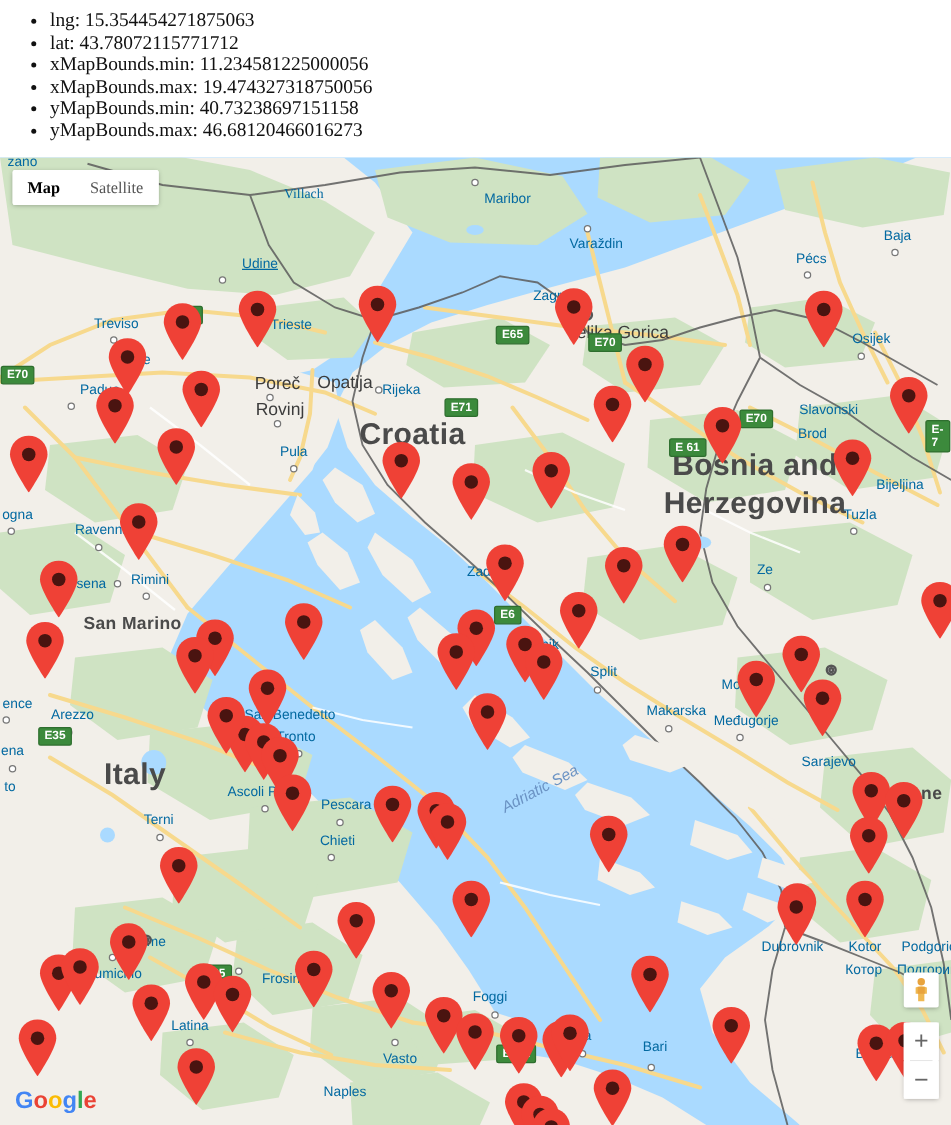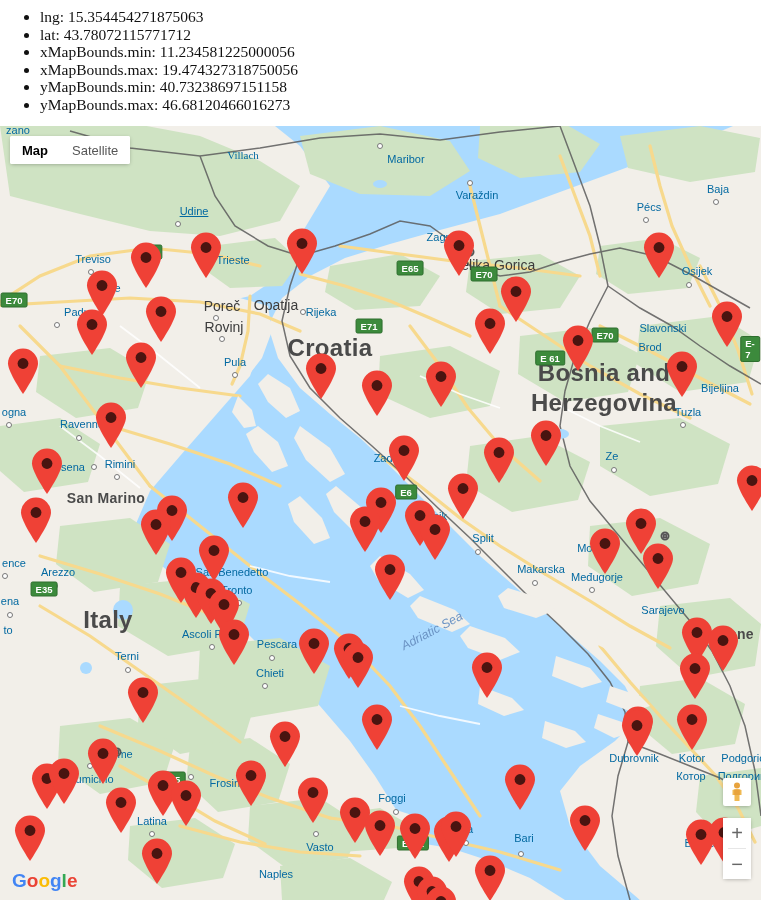--- a/index.html
+++ b/index.html
@@ -51,21 +51,21 @@
     z-index: 40;
   }
   .maptype-btn {
     display:flex; align-items:center;
     padding: 0 12px;
     font-size: 13px;
     color: #565656;
     background: #fff;
     border: none;
     cursor: pointer;
-    font-family: Liberation Sans, sans-serif;
+    font-family: Liberation Serif, serif;
     white-space: nowrap;
   }
   .maptype-btn.active { color: #000; font-weight: bold; }
 
   
   .pegman-ctrl {
     position: absolute; right: 10px; top: 652px;
     width: 28px; height: 28px;
     background: #fff;
     border-radius: 2px;
@@ -353,21 +353,21 @@
     <div class="map-layer" id="label-layer">
         <div class="lbl lbl-country big" style="left: 330px; top: 222px;">Croatia</div>
         <div class="lbl lbl-country big" style="left: 108px; top: 494px;">Italy</div>
         <div class="lbl lbl-country big" style="left: 604px; top: 277px;">Herzegovina</div>
         <div class="lbl lbl-country big" style="left: 604px; top: 247px;">Bosnia and</div>
         <div class="lbl lbl-country" style="left: 106px; top: 372px;">San Marino</div>
         <div class="lbl lbl-country" style="left: 724px; top: 508px;">Montene</div>
         <div class="lbl lbl-city maj" style="left: 243px; top: 29px; font-family: Liberation Serif, serif;">Villach</div>
         <div class="lbl lbl-city maj" style="left: 406px; top: 33px;">Maribor</div>
         <div class="citydot" style="left: 380px; top: 20px;"></div>
-        <div class="lbl lbl-city maj" style="left: 194px; top: 85px; text-decoration: underline;">Udine</div>
+        <div class="lbl lbl-city maj" style="left: 208px; top: 85px; text-decoration: underline;">Udine</div>
         <div class="citydot" style="left: 178px; top: 98px;"></div>
         <div class="lbl lbl-city maj" style="left: 477px; top: 69px;">Varaždin</div>
         <div class="citydot" style="left: 470px; top: 57px;"></div>
         <div class="lbl lbl-city maj" style="left: 649px; top: 81px;">Pécs</div>
         <div class="citydot" style="left: 646px; top: 94px;"></div>
         <div class="lbl lbl-city maj" style="left: 718px; top: 63px;">Baja</div>
         <div class="citydot" style="left: 716px; top: 76px;"></div>
         <div class="lbl lbl-city maj" style="left: 444px; top: 111px;">Zagreb</div>
         <div class="lbl lbl-city maj" style="left: 93px; top: 133px;">Treviso</div>
         <div class="citydot" style="left: 91px; top: 146px;"></div>

